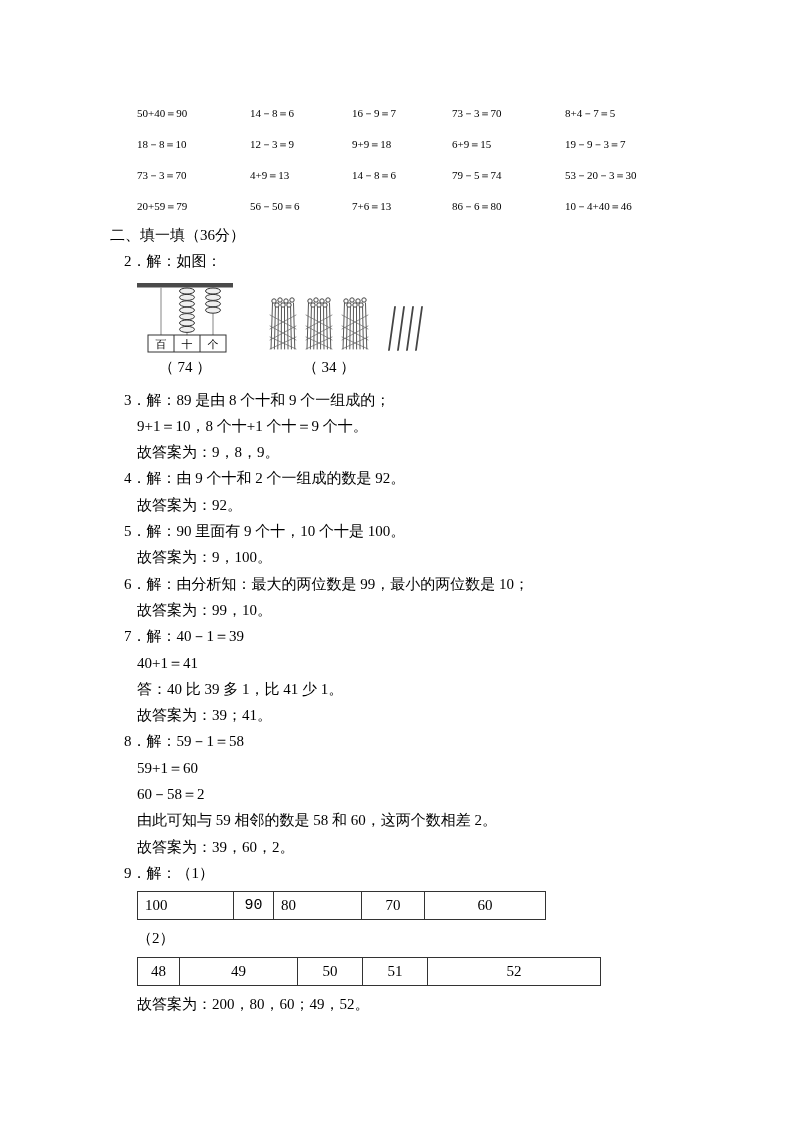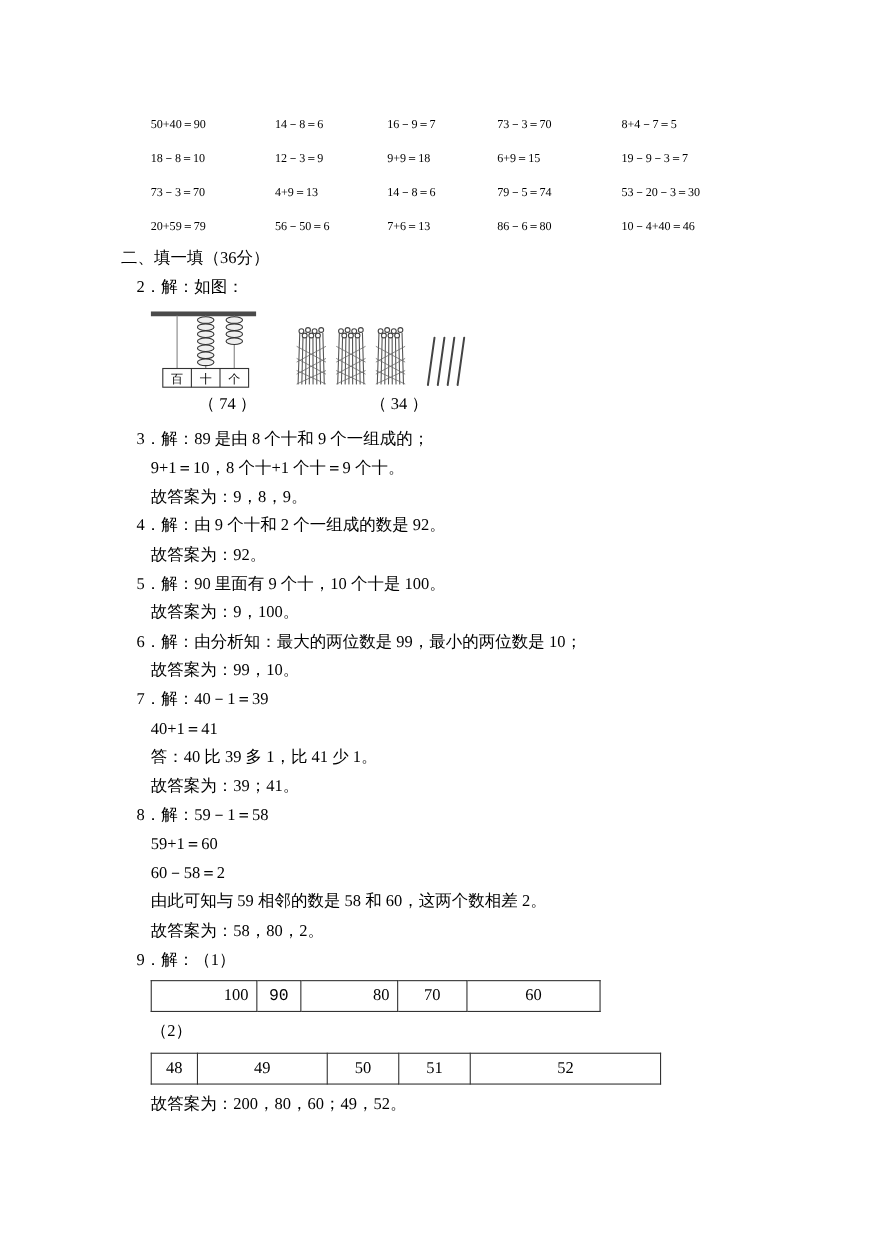--- a/index.html
+++ b/index.html
@@ -9,26 +9,26 @@
   .eq-grid{display:grid;grid-template-columns:113px 102px 100px 113px auto;margin-left:27px;}
   .eq-grid span{height:31px;line-height:31px;font-size:11px;white-space:nowrap;}
   .line{font-size:15px;line-height:26.3px;white-space:nowrap;}
   .sec{margin-left:0;}
   .q{margin-left:14px;}
   .c{margin-left:27px;}
   .figures{display:flex;align-items:flex-end;margin:8px 0 10px 27px;}
   .fig{display:flex;flex-direction:column;}
   .abacus-fig{margin-right:36px;}
   .dots-fig{margin-right:50px;}
-  .fig-answer{text-align:right;font-size:15px;margin-top:5px;}
+  .fig-answer{text-align:center;font-size:15px;margin-top:5px;}
   .dots-box{position:relative;width:92px;height:56px;border:1px solid #444;background:#fff;}
   .dots-box i{position:absolute;width:4px;height:4px;border-radius:50%;background:#333;}
   table.t{border-collapse:collapse;margin:5px 0 5px 27px;table-layout:fixed;}
   table.t td{box-sizing:border-box;border:1px solid #333;height:28px;font-size:15px;padding:0 7px;}
-  td.r{text-align:right;} td.cc{text-align:center;}
+  td.r{text-align:left;} td.cc{text-align:center;}
   .t1 td:nth-child(1){width:96px;} .t1 td:nth-child(2){width:40px;font-family:Liberation Mono, monospace;}
   .t1 td:nth-child(3){width:88px;} .t1 td:nth-child(4){width:63px;}
   .t1 td:nth-child(5){width:121px;}
   .t2 td:nth-child(1){width:42px;} .t2 td:nth-child(2){width:118px;}
   .t2 td:nth-child(3){width:65px;} .t2 td:nth-child(4){width:65px;}
   .t2 td:nth-child(5){width:173px;}
   svg text{font-family:"Liberation Serif","DejaVu Serif",serif;}
 </style>
 </head>
 <body>
@@ -183,21 +183,21 @@
 
   <div class="line q">7．解：40－1＝39</div>
   <div class="line c">40+1＝41</div>
   <div class="line c">答：40 比 39 多 1，比 41 少 1。</div>
   <div class="line c">故答案为：39；41。</div>
 
   <div class="line q">8．解：59－1＝58</div>
   <div class="line c">59+1＝60</div>
   <div class="line c">60－58＝2</div>
   <div class="line c">由此可知与 59 相邻的数是 58 和 60，这两个数相差 2。</div>
-  <div class="line c">故答案为：58，80，2。</div>
+  <div class="line c">故答案为：39，60，2。</div>
 
   <div class="line q">9．解：（1）</div>
 
   <table class="t t1">
     <tbody>
         <tr>
       <td class="r">100</td>
       <td class="cc">90</td>
       <td class="r">80</td>
       <td class="cc">70</td>

